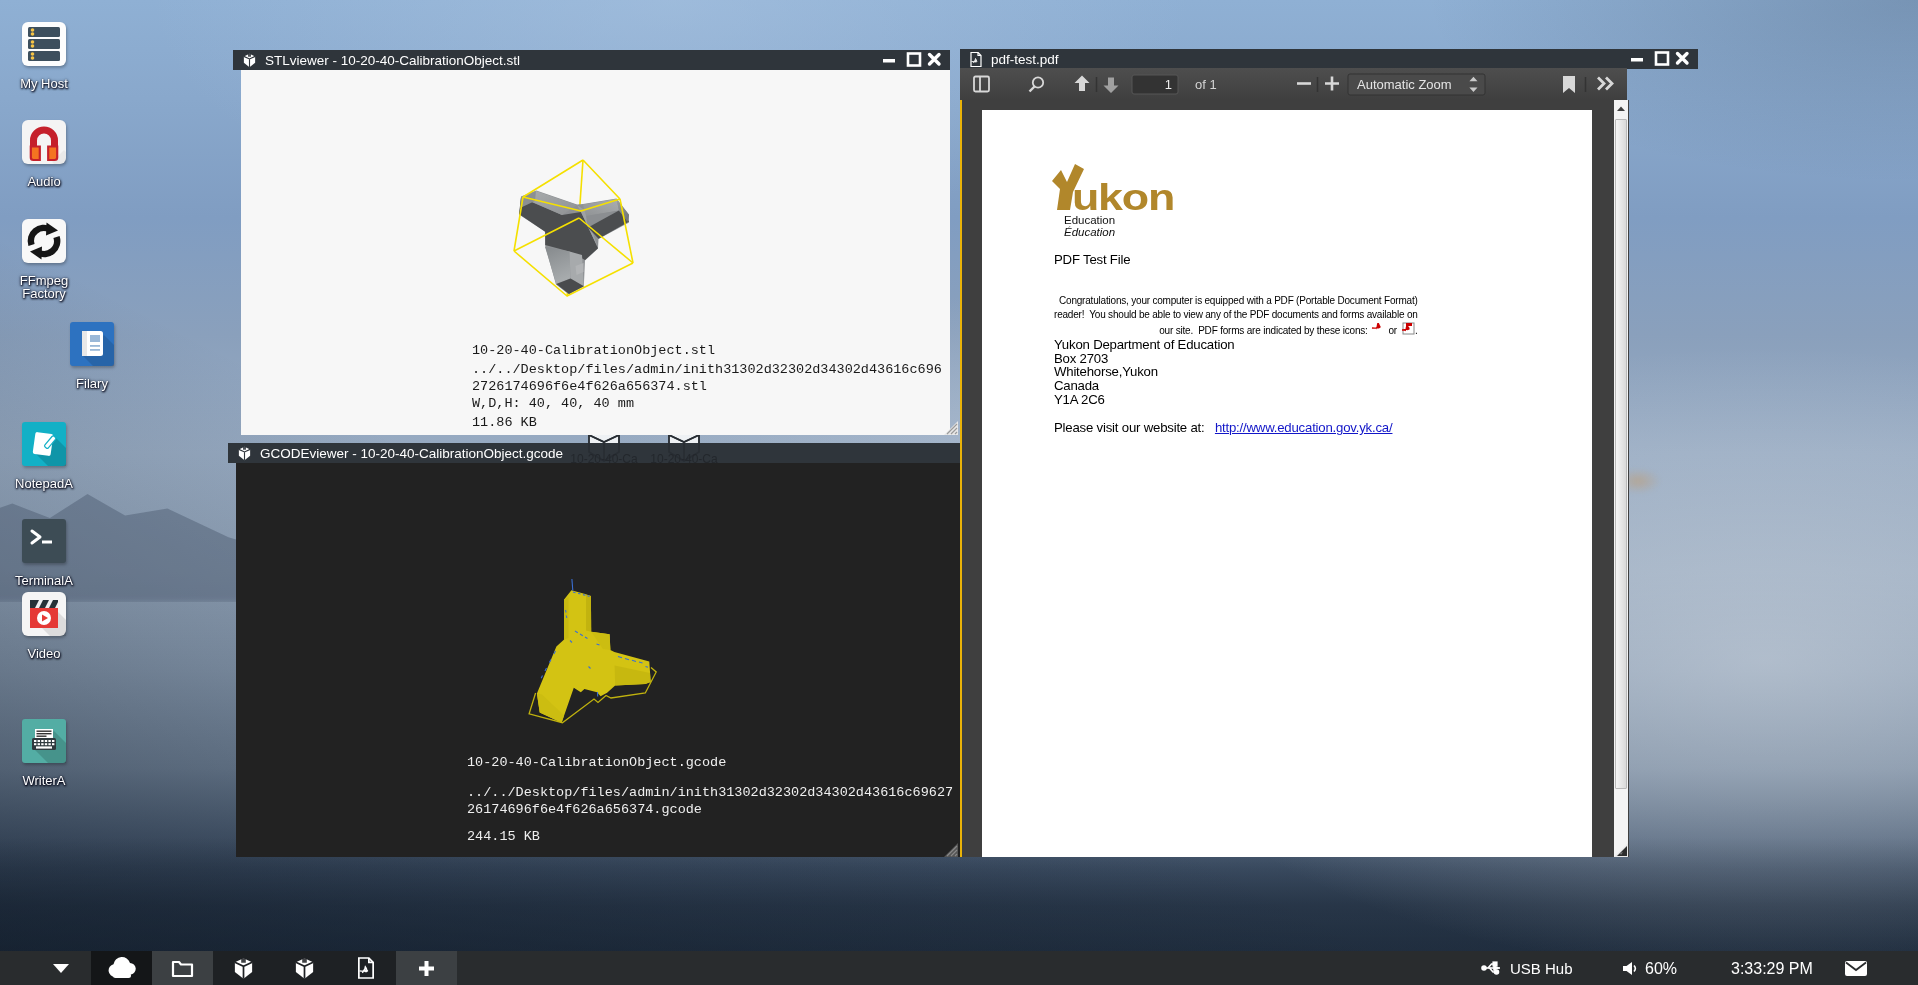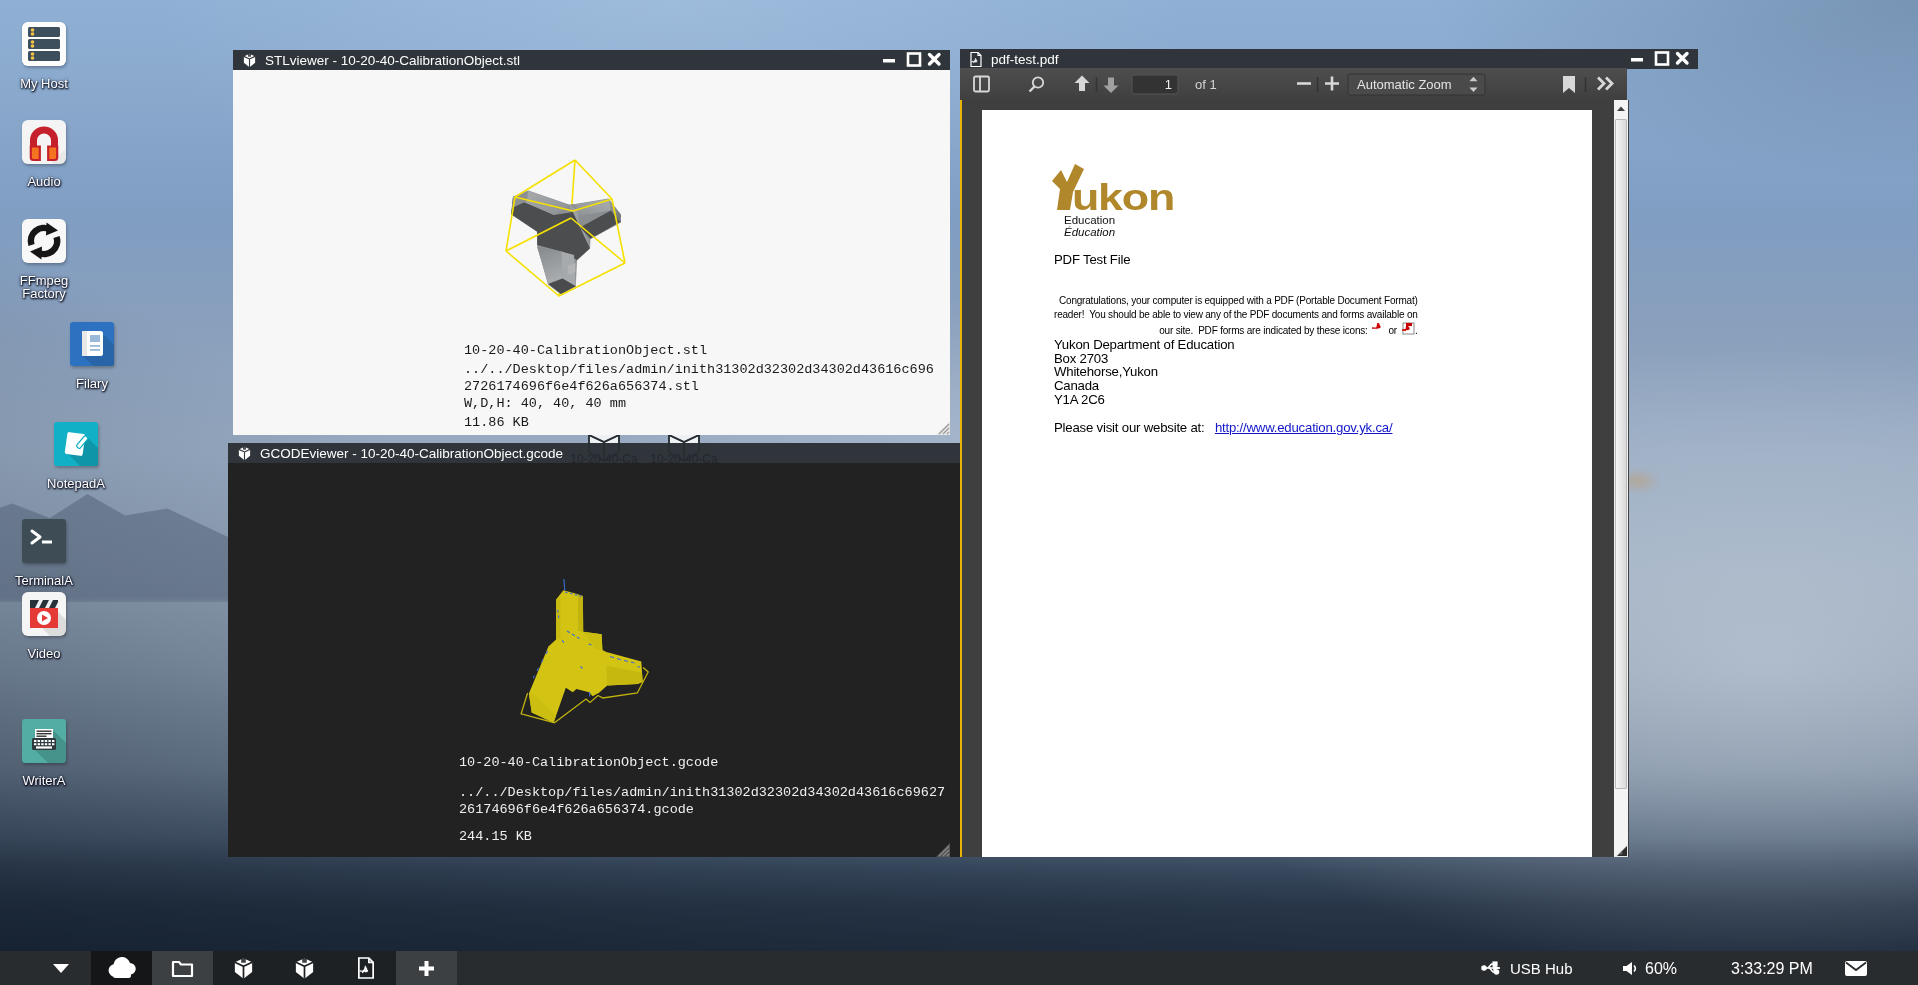--- a/index.html
+++ b/index.html
@@ -28,21 +28,21 @@
   .dic .lb{margin-top:11px;font-size:13px;line-height:13px;color:#fff;
     text-shadow:0 1px 2px rgba(0,0,20,.95),0 0 3px rgba(10,15,35,.7),1px 1px 2px rgba(0,0,15,.8);}
   svg{display:block;}
 
   
   .win{position:absolute;}
   .tbar{position:absolute;left:0;top:0;right:0;height:20px;background:#2f353b;
     display:flex;align-items:center;color:#fff;font-size:13.5px;}
   .tbar .ti{margin-left:9px;margin-right:8px;}
   .tbar .wb{position:absolute;top:0;height:20px;}
-  .content{position:absolute;left:0;right:0;bottom:0;padding-left:30px;}
+  .content{position:absolute;left:8px;right:0;bottom:0;padding-left:30px;}
 
   
   #tb{position:absolute;left:0;top:951px;width:1918px;height:34px;background:#292c2e;z-index:50;}
   .tbtn{position:absolute;top:0;height:34px;width:61px;display:flex;align-items:center;justify-content:center;}
 </style>
 </head>
 <body>
 <div id="desk">
   <div class="ridge"></div>
   <div class="peak"></div>
@@ -100,21 +100,21 @@
       <rect x="12" y="9" width="21" height="25" rx="2.5" fill="#fff"></rect>
       <rect x="12" y="9" width="5" height="25" fill="#e8e8e8"></rect>
       <rect x="20" y="13" width="10" height="7" fill="#9ab8d8"></rect>
       <rect x="20" y="23" width="10" height="1.8" fill="#9ab8d8"></rect>
       <rect x="20" y="27" width="10" height="1.8" fill="#9ab8d8"></rect>
     </svg>
   </span>
   <div class="lb">Filary</div>
 </div>
 
-<div class="dic" style="left:0;top:422px;padding-left:32px;">
+<div class="dic" style="left:0;top:422px;">
   <span class="ig" style="background:#12b0c6;border-radius:3px;">
     <svg width="44" height="44" viewBox="0 0 44 44">
       <path d="M14 32 L32 14 L44 26 L44 44 L26 44 Z" fill="rgba(0,0,0,0.15)"></path>
       <rect x="12" y="11" width="18" height="22" rx="2" fill="#fff" transform="rotate(8 21 22)"></rect>
       <rect x="26" y="13" width="4.5" height="14" rx="1.5" fill="#fff" stroke="#12b0c6" stroke-width="1.2" transform="rotate(40 28 20)"></rect>
     </svg>
   </span>
   <div class="lb">NotepadA</div>
 </div>
 

